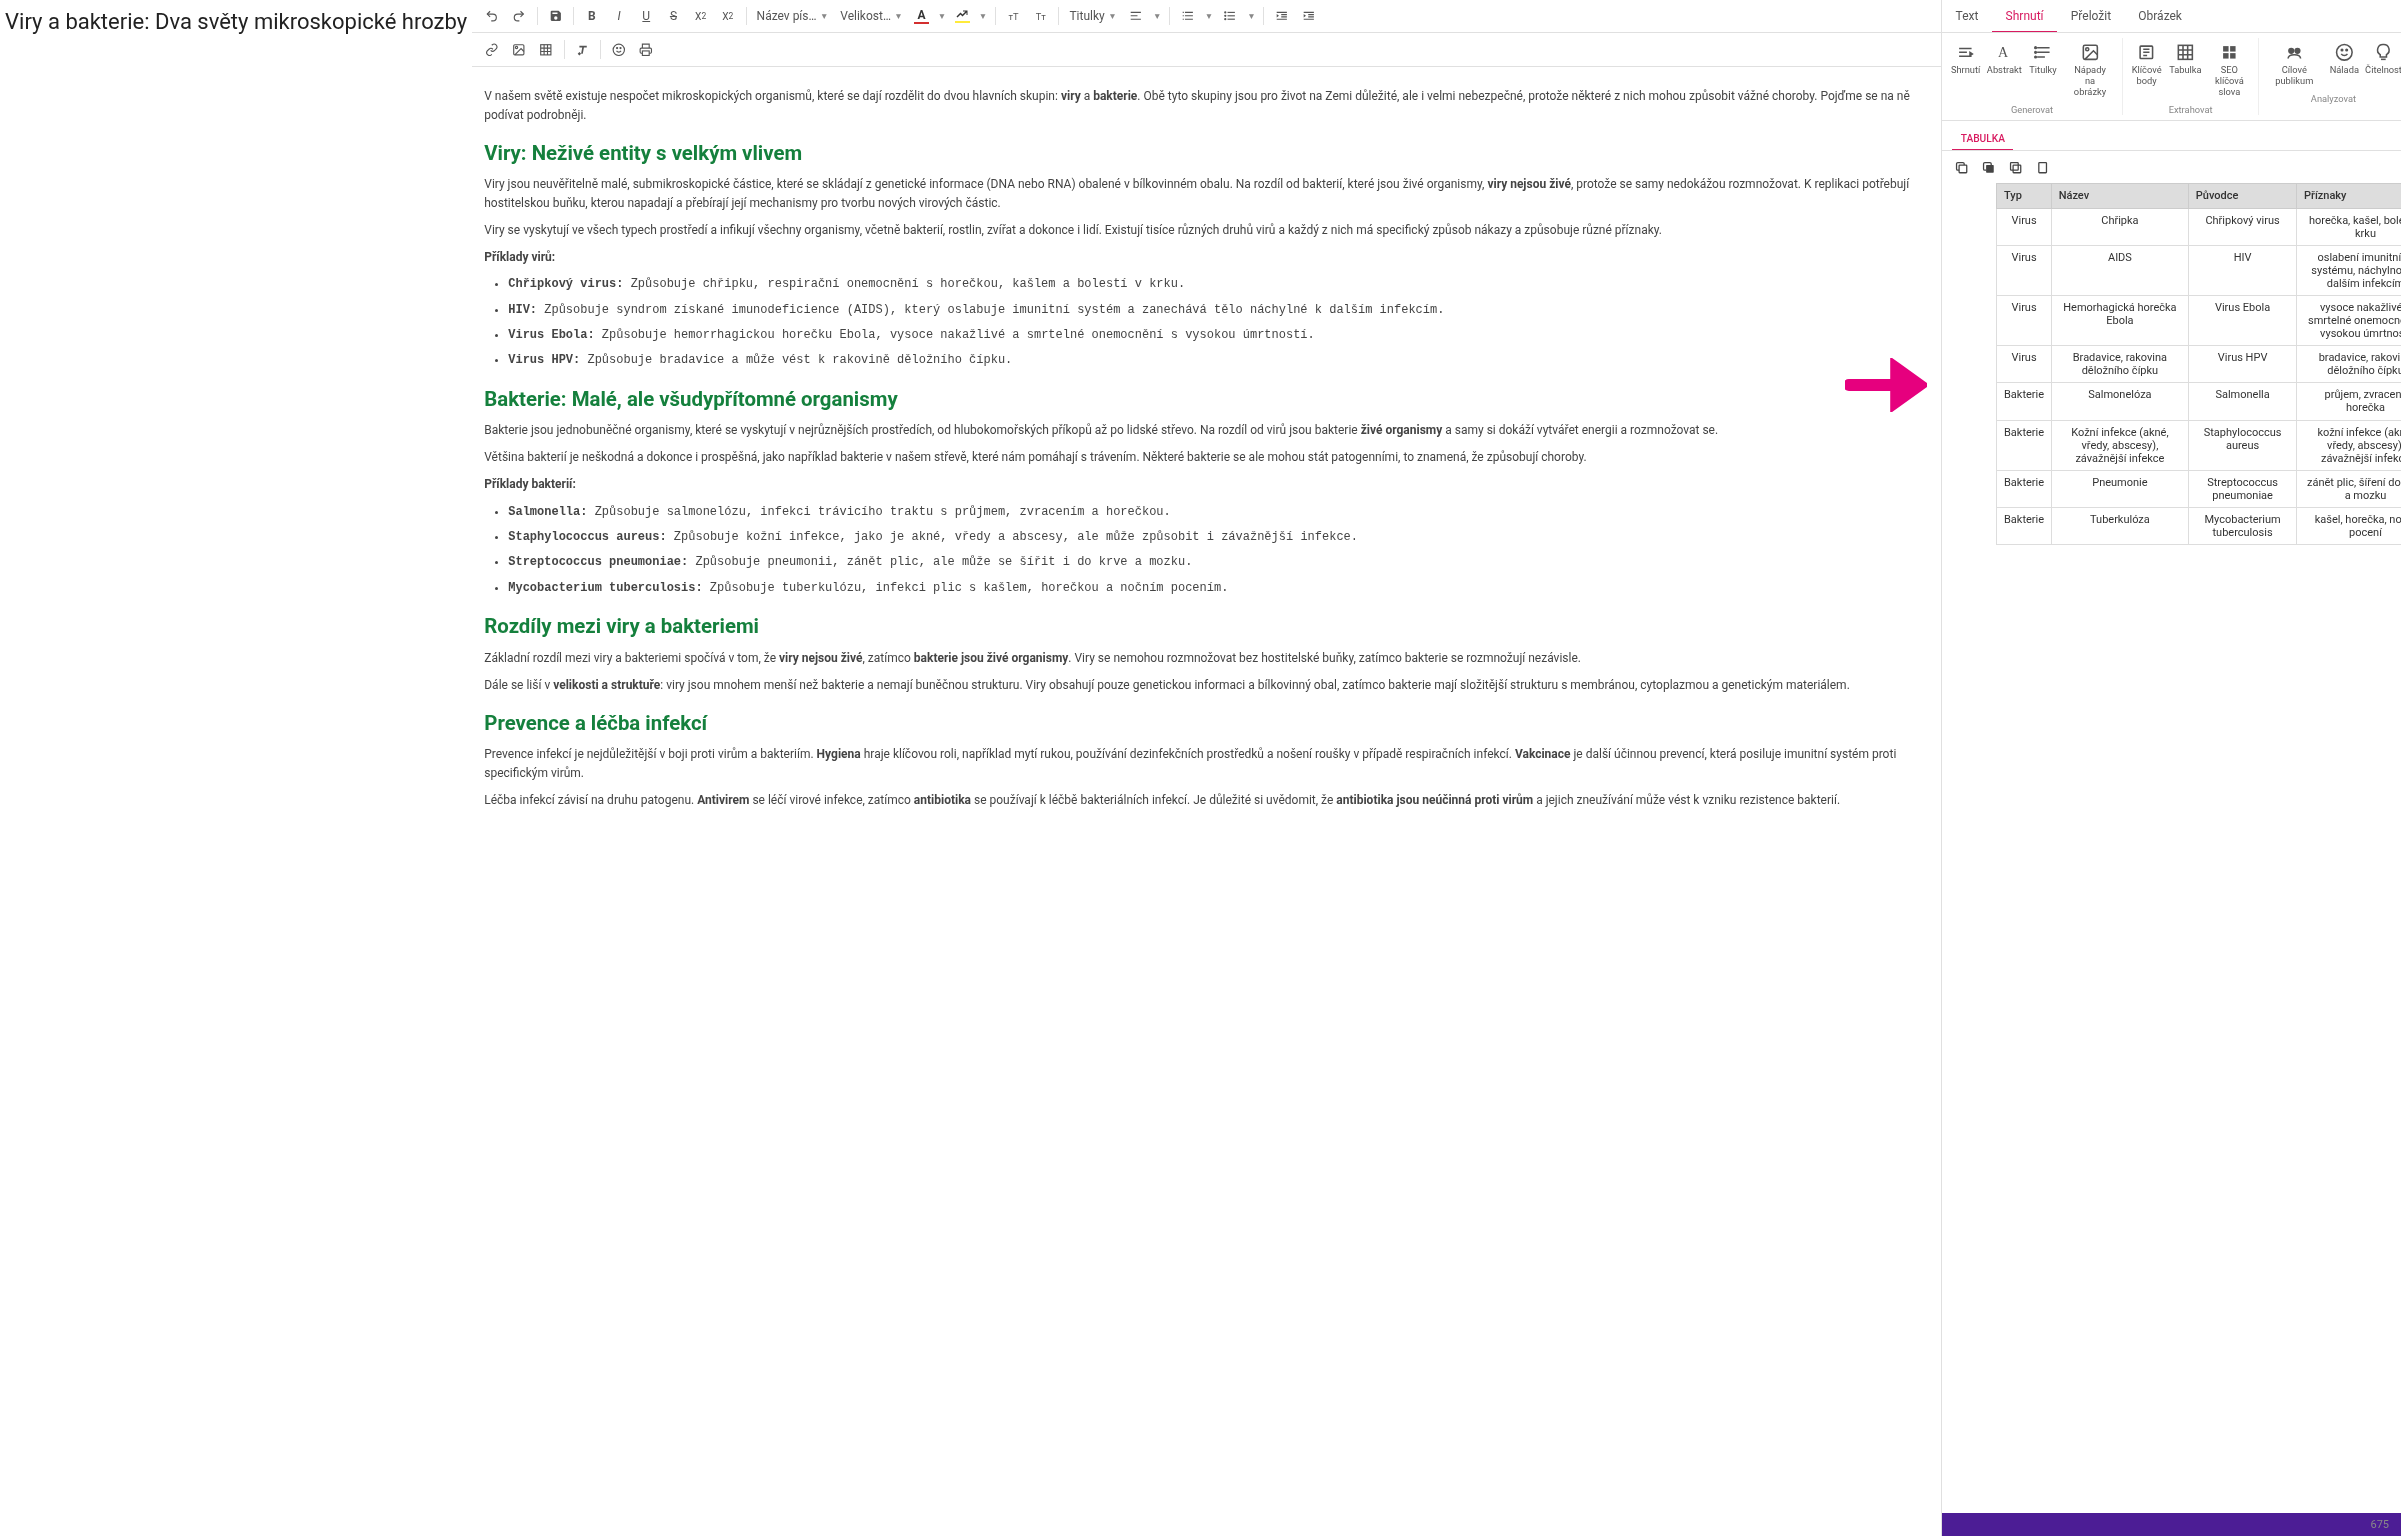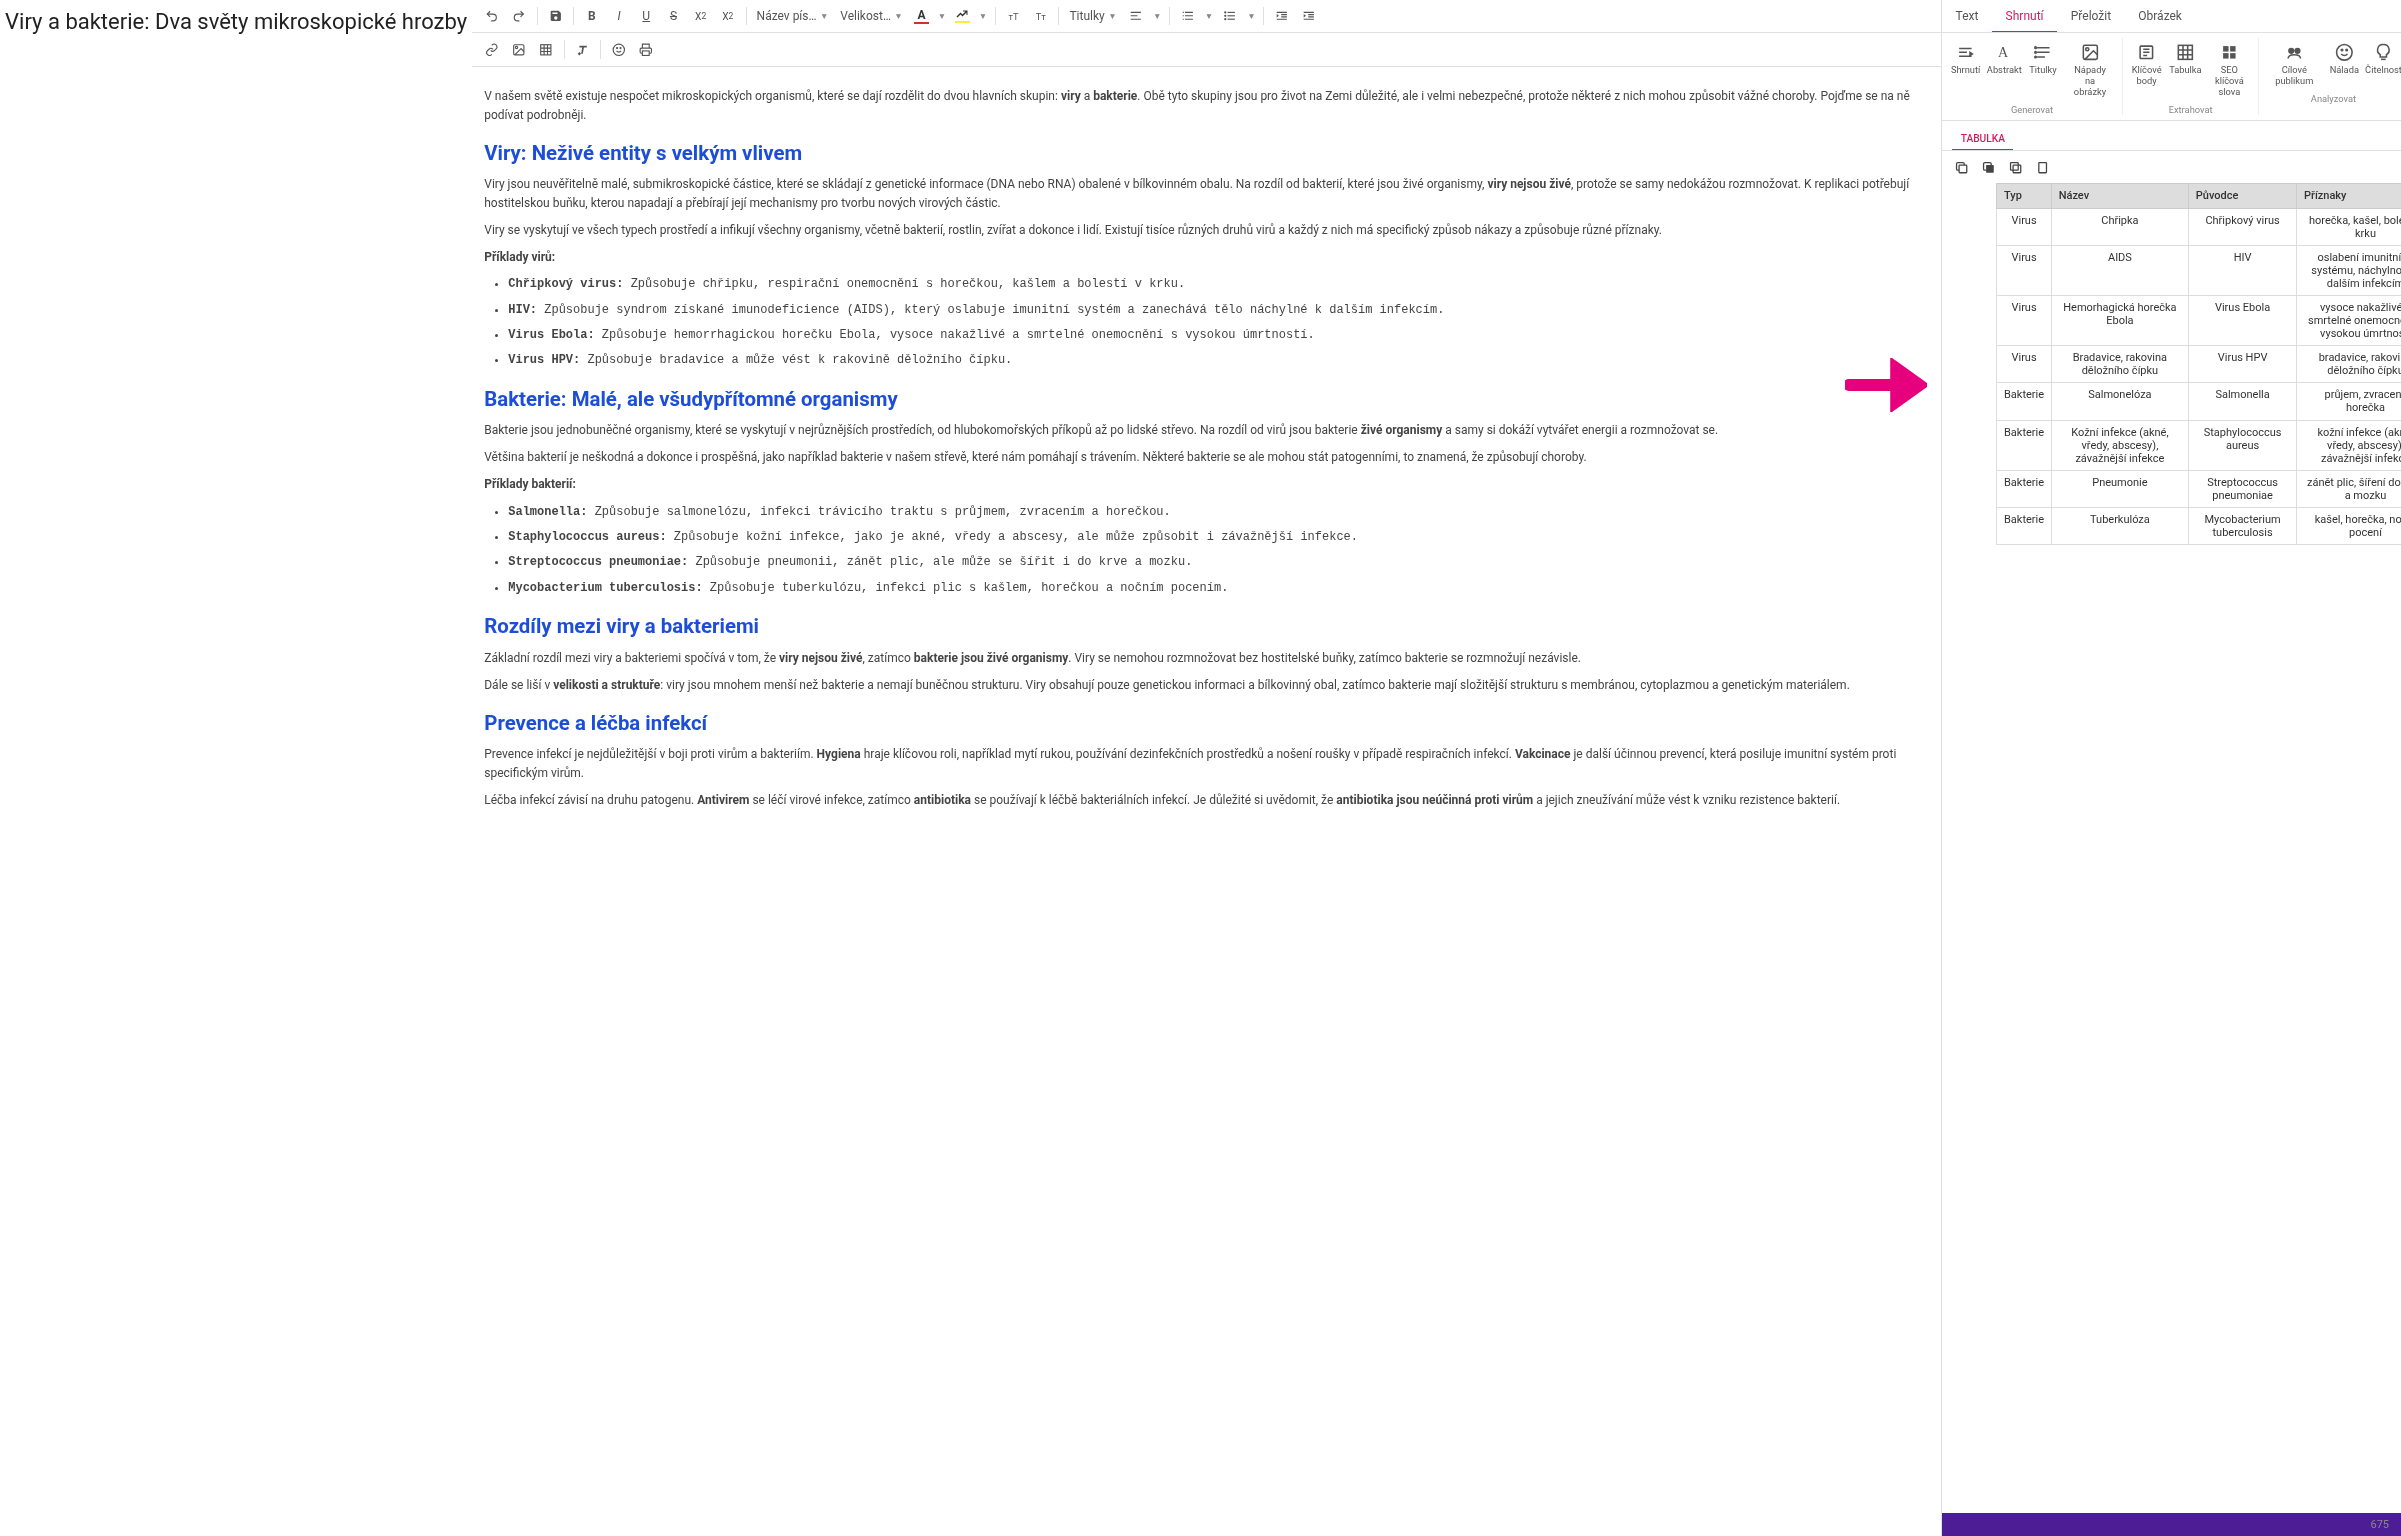--- a/index.html
+++ b/index.html
@@ -10,21 +10,21 @@
 .editor-pane { flex: 1; display: flex; flex-direction: column; border-right: 0.8px solid #e0e0e0; overflow: hidden; }
 .toolbar { border-bottom: 0.8px solid #e0e0e0; padding: 3.4px 6.8px; display: flex; flex-wrap: wrap; align-items: center; gap: 1.7px; }
 .tb-btn { width: 25.5px; height: 25.5px; display: inline-flex; align-items: center; justify-content: center; cursor: pointer; border-radius: 2.5px; color: #555; }
 .tb-sep { width: 0.8px; height: 18.7px; background: #e0e0e0; margin: 0 3.4px; }
 .tb-drop { display: inline-flex; align-items: center; padding: 0 5.1px; height: 25.5px; cursor: pointer; color: #555; gap: 3.4px; }
 .tb-drop .chev { font-size: 8.5px; color: #888; }
 .tb-color { display: inline-flex; align-items: center; flex-direction: column; justify-content: center; width: 24px; height: 25.5px; cursor: pointer; position: relative; }
 .tb-color .bar { width: 15.3px; height: 2.5px; }
 .editor-body { flex: 1; overflow-y: auto; padding: 12px 12px 34px; position: relative; }
 .editor-body h1 { font-size: 25.5px; font-weight: 700; color: #2f6f3f; margin: 10.2px 0 13.6px; }
-.editor-body h2 { font-size: 20.4px; font-weight: 700; color: #1d4ed8; margin: 17px 0 10.2px; }
+.editor-body h2 { font-size: 20.4px; font-weight: 700; color: #15803d; margin: 17px 0 10.2px; }
 .editor-body p { font-size: 12px; line-height: 1.55; color: #444; margin: 8.5px 0; }
 .editor-body strong { font-weight: 700; }
 .editor-body ul { margin: 6.8px 0 6.8px 24px; }
 .editor-body li { font-size: 12px; line-height: 1.55; color: #444; margin: 6.8px 0; font-family: Liberation Mono, monospace; }
 .arrow-overlay { position: absolute; right: 13.6px; top: 291px; pointer-events: none; }
 .side-pane { width: 459px; display: flex; flex-direction: column; background: #fafafa; overflow: hidden; }
 .side-tabs { display: flex; border-bottom: 0.8px solid #e0e0e0; background: #fff; text-align: center; }
 .side-tab { padding: 8.5px 13.6px; cursor: pointer; color: #555; font-size: 12px; }
 .side-tab.active { color: #d81b60; border-bottom: 1.7px solid #d81b60; }
 .ribbon { display: flex; background: #fff; border-bottom: 0.8px solid #e0e0e0; padding: 5.1px 0; }

